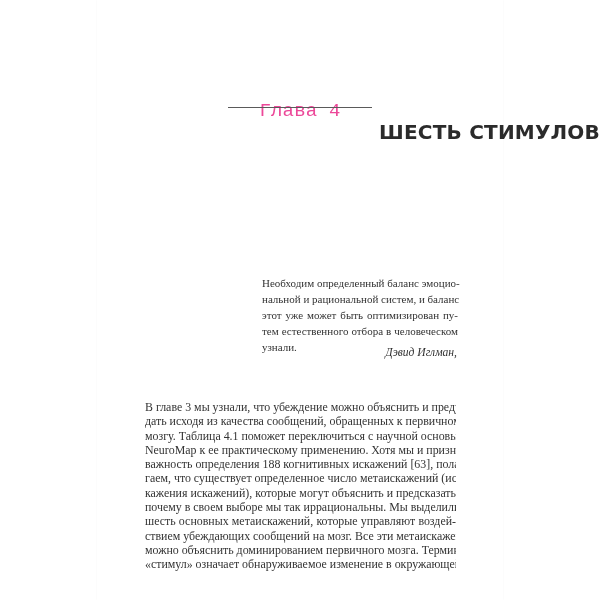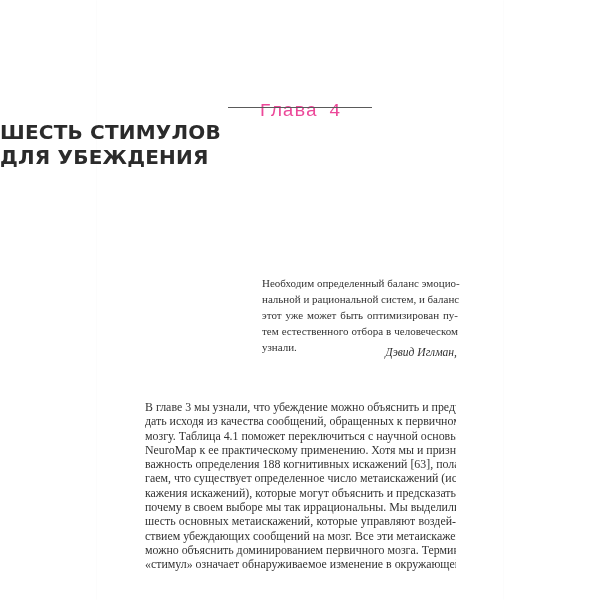--- a/index.html
+++ b/index.html
@@ -40,21 +40,21 @@
       top: 107px;
       width: 144px;
       height: 1px;
       background: #5a5a5a;
     }
     .chapter-title {
       position: absolute;
       left: 0;
       top: 120px;
       width: 600px;
-      text-align: left;
+      text-align: right;
       font-family: "DejaVu Sans", sans-serif;
       font-weight: bold;
       font-size: 20px;
       line-height: 25px;
       color: #2b2b2b;
       letter-spacing: 0.2px;
     }
     .chapter-title span { display: block; }
     .epigraph {
       position: absolute;
@@ -109,21 +109,20 @@
 <body>
 
 <div class="page"></div>
 
 <div class="chapter-label">Глава 4</div>
 
 <div class="divider"></div>
 
 <div class="chapter-title">
   <span>ШЕСТЬ СТИМУЛОВ</span>
-  <span>ДЛЯ УБЕЖДЕНИЯ</span>
 </div>
 
 <div class="epigraph">
   <span class="ep-line justify">Необходим определенный баланс эмоцио-</span>
   <span class="ep-line justify">нальной и рациональной систем, и баланс</span>
   <span class="ep-line justify">этот уже может быть оптимизирован пу-</span>
   <span class="ep-line justify">тем естественного отбора в человеческом</span>
   <span class="ep-line">узнали.</span>
 </div>
 

